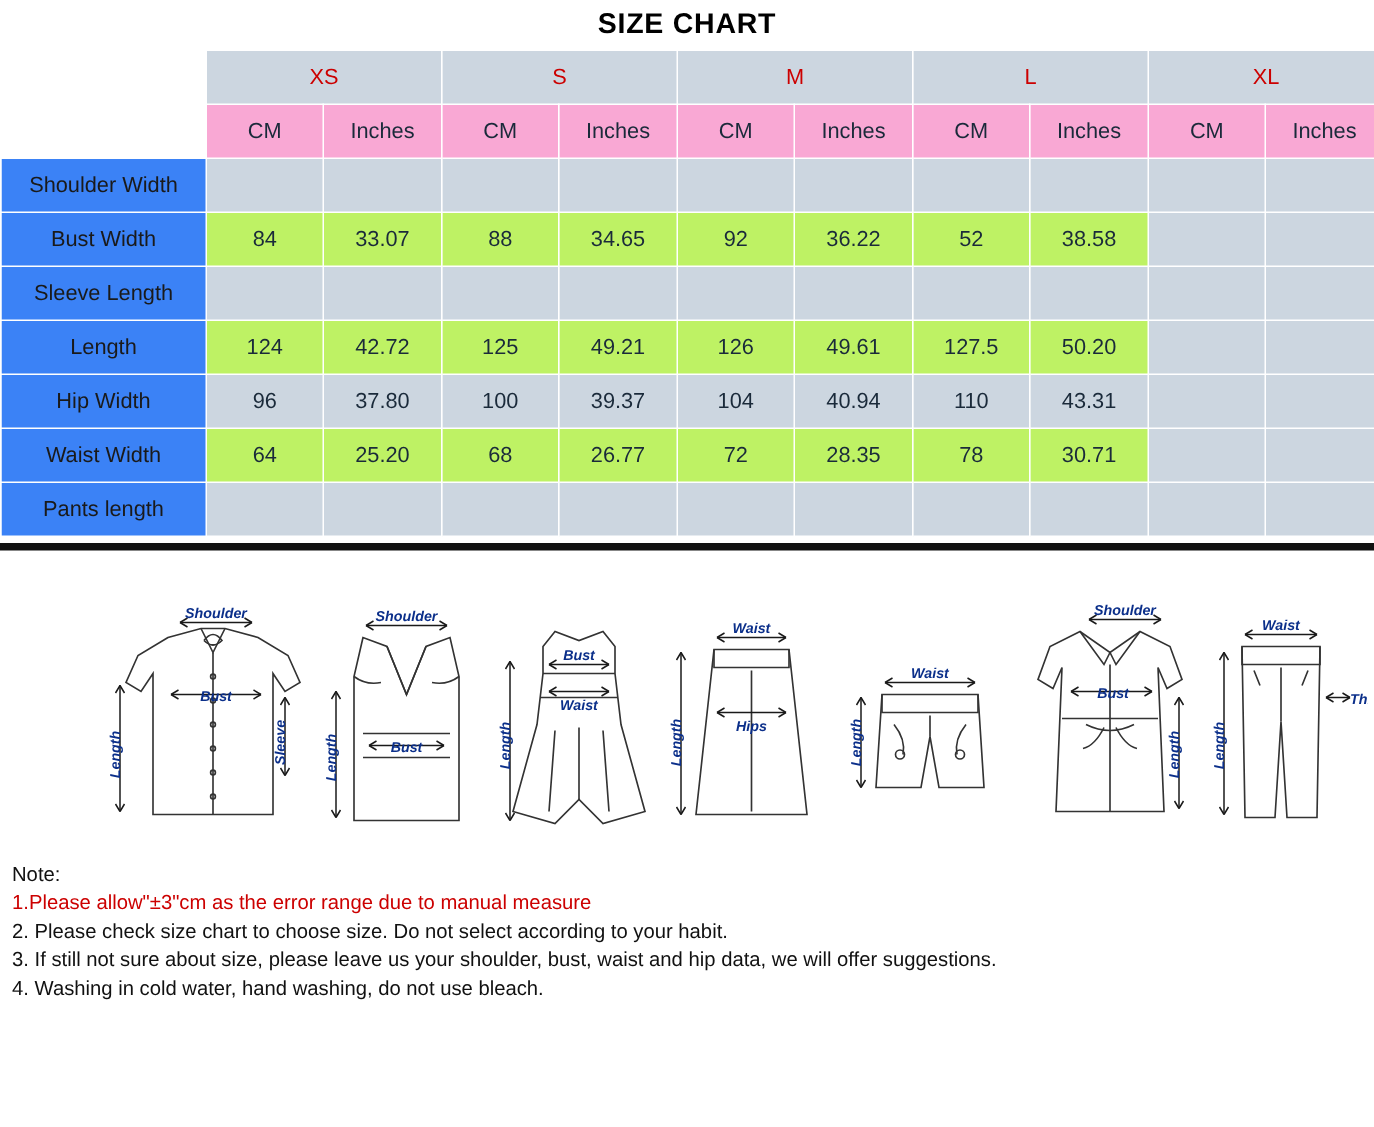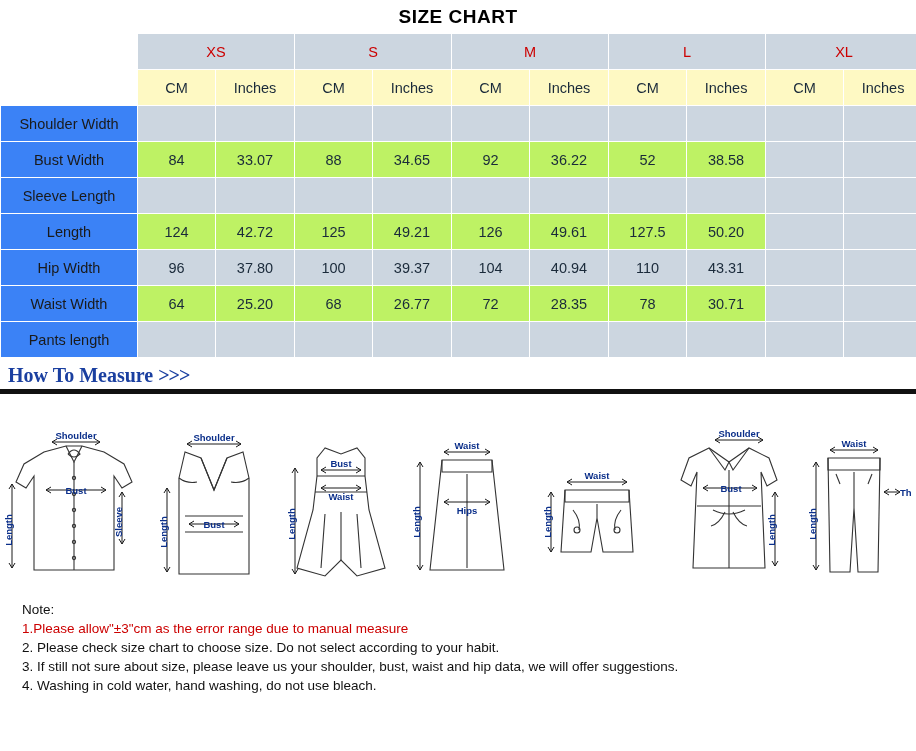--- a/index.html
+++ b/index.html
@@ -39,21 +39,21 @@
   }
   .blank-cell { background: #ffffff; border: 1px solid #ffffff; }
   .size-head {
     background: #ccd6e0;
     color: #cc0000;
     font-weight: bold;
     font-size: 20px;
     height: 38px;
   }
   .unit-head {
-    background: #fef9c3;
+    background: #f9a8d4;
     color: #1a2a3a;
     font-size: 13.5px;
     height: 30px;
   }
   .row-label {
     background: #3b82f6;
     color: #1a1a1a;
     font-size: 14.5px;
     text-align: center;
   }
@@ -75,29 +75,30 @@
     font-size: 20px;
     padding: 2px 0 2px 8px;
     font-family: "Liberation Serif", serif;
   }
   .htm-title .arrows { color: #1a3fa0; letter-spacing: -1px; }
   .htm-rule { height: 5px; background: #111; width: 916px; }
 
   .figures {
     display: flex;
     align-items: flex-end;
-    justify-content: space-between;
+    justify-content: flex-end;
     height: 200px;
     padding: 16px 4px 0 4px;
+    font-style: italic;
   }
   .figures svg { display: block; }
 
   
   .notes {
-    padding: 6px 8px 0 22px;
+    padding: 6px 8px 0 8px;
     font-size: 13.5px;
     line-height: 19px;
     color: #111;
   }
   .notes .note-line { white-space: nowrap; }
   .red { color: #cc0000; }
 </style>
 </head>
 <body>
 
@@ -231,24 +232,20 @@
         <td class="val empty"></td>
         <td class="val empty"></td>
         <td class="val empty"></td>
         <td class="val empty"></td>
         <td class="val empty"></td>
       </tr>
     </tbody>
   </table>
 
   <div class="htm-wrap">
-    <div class="htm-title">
-      <span>How To Measure</span>
-      <span class="arrows">&gt;&gt;&gt;</span>
-    </div>
     <div class="htm-rule"></div>
 
     <div class="figures">
 
       <svg width="140" height="176" viewBox="0 0 140 176">
         <g fill="none" stroke="#333" stroke-width="1.1">
           <path d="M40 34 L20 46 L12 64 L22 70 L30 58 L30 152 L110 152 L110 58 L118 70 L128 64 L120 46 L100 34 L78 28 L62 28 Z"></path>
           <path d="M62 28 L70 44 L78 28"></path>
           <path d="M70 44 L70 152"></path>
           <path d="M64 36 q6 -8 12 0 q-6 6 -12 0"></path>

